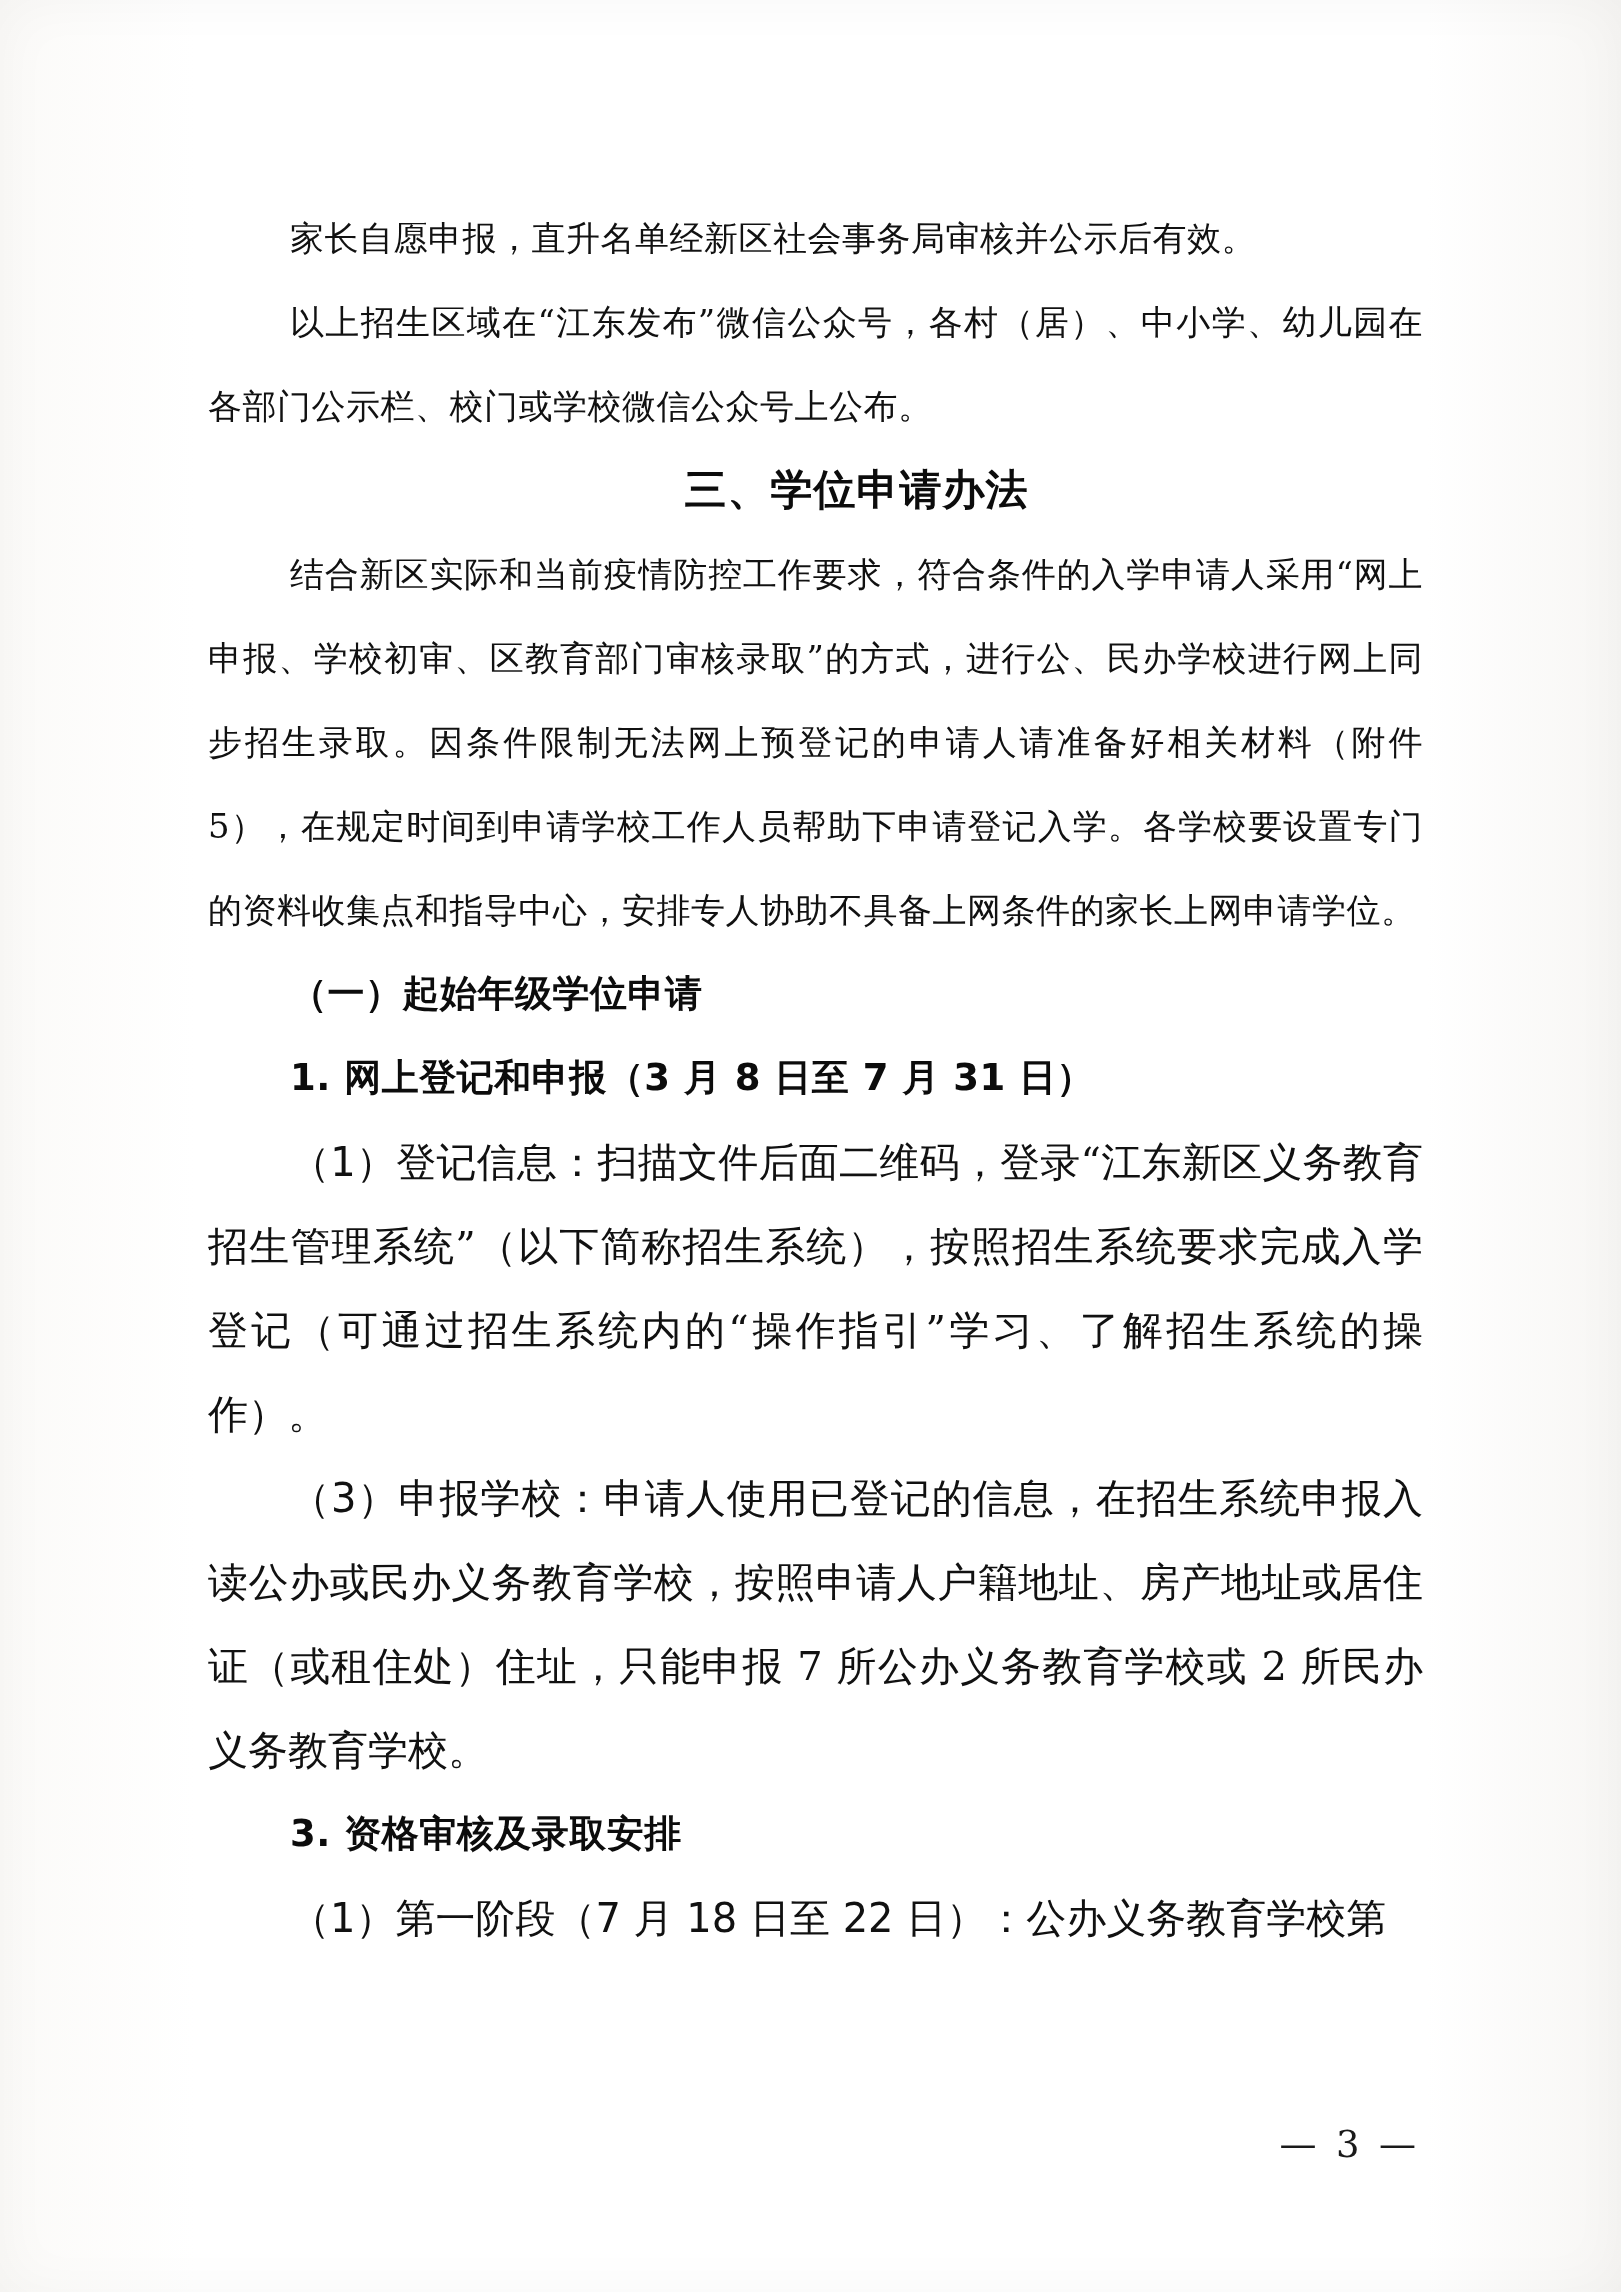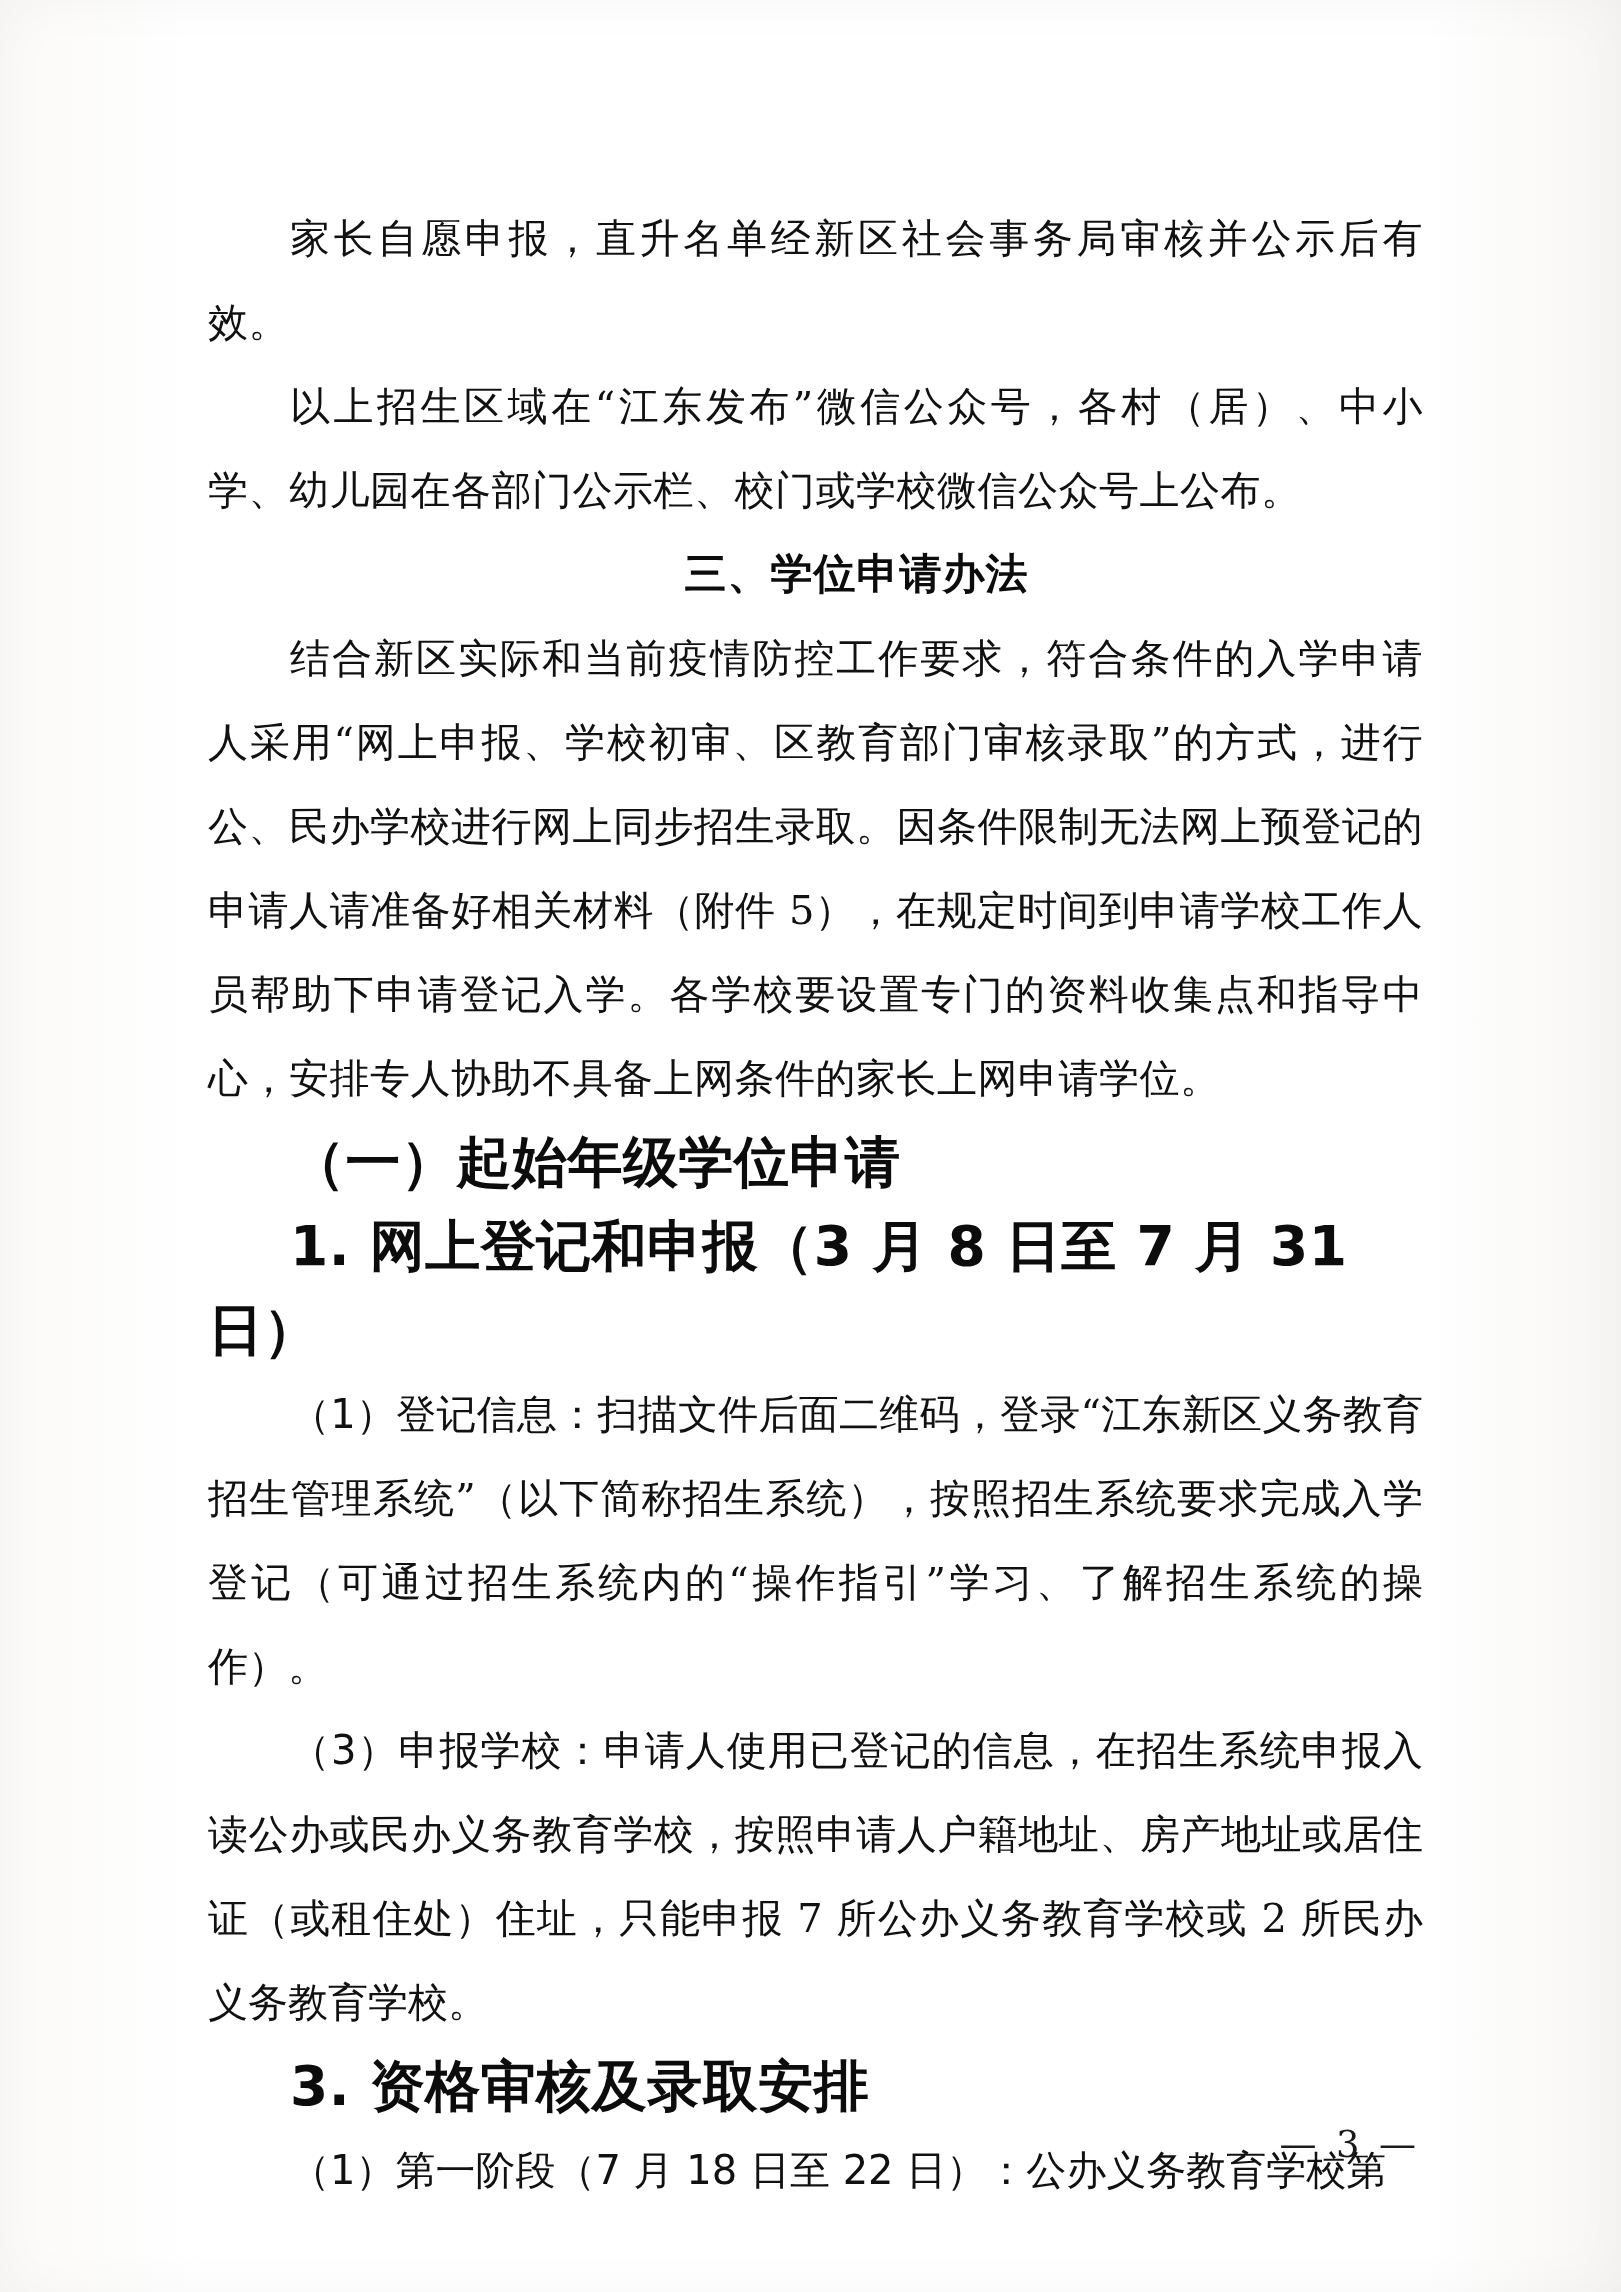--- a/index.html
+++ b/index.html
@@ -21,21 +21,21 @@
     background:
       linear-gradient(to right, #fbfaf8 0%, #ffffff 12%, #ffffff 88%, #f7f6f4 100%);
   }
   .page-inner {
     position: absolute;
     left: 208px;
     top: 196px;
     width: 1215px;
   }
   .para {
-    font-size: 40px;
+    font-size: 34px;
     line-height: 84px;
     color: #111111;
     text-align: justify;
     text-justify: inter-ideograph;
     letter-spacing: 0.5px;
     margin: 0 0 0 0;
     text-indent: 82px;
     font-family: "DejaVu Serif", "Liberation Serif", serif;
   }
   .heading {
@@ -43,21 +43,21 @@
     line-height: 84px;
     color: #0c0c0c;
     text-indent: 82px;
     font-weight: 700;
     letter-spacing: 1px;
     margin: 0;
     font-family: "DejaVu Sans", "Liberation Sans", sans-serif;
     text-align: center;
   }
   .sub-heading {
-    font-size: 55px;
+    font-size: 37px;
     line-height: 84px;
     color: #0c0c0c;
     text-indent: 82px;
     font-weight: 700;
     letter-spacing: 0.5px;
     margin: 0;
     font-family: "DejaVu Sans", "Liberation Sans", sans-serif;
   }
   .mixed {
     font-size: 40px;

